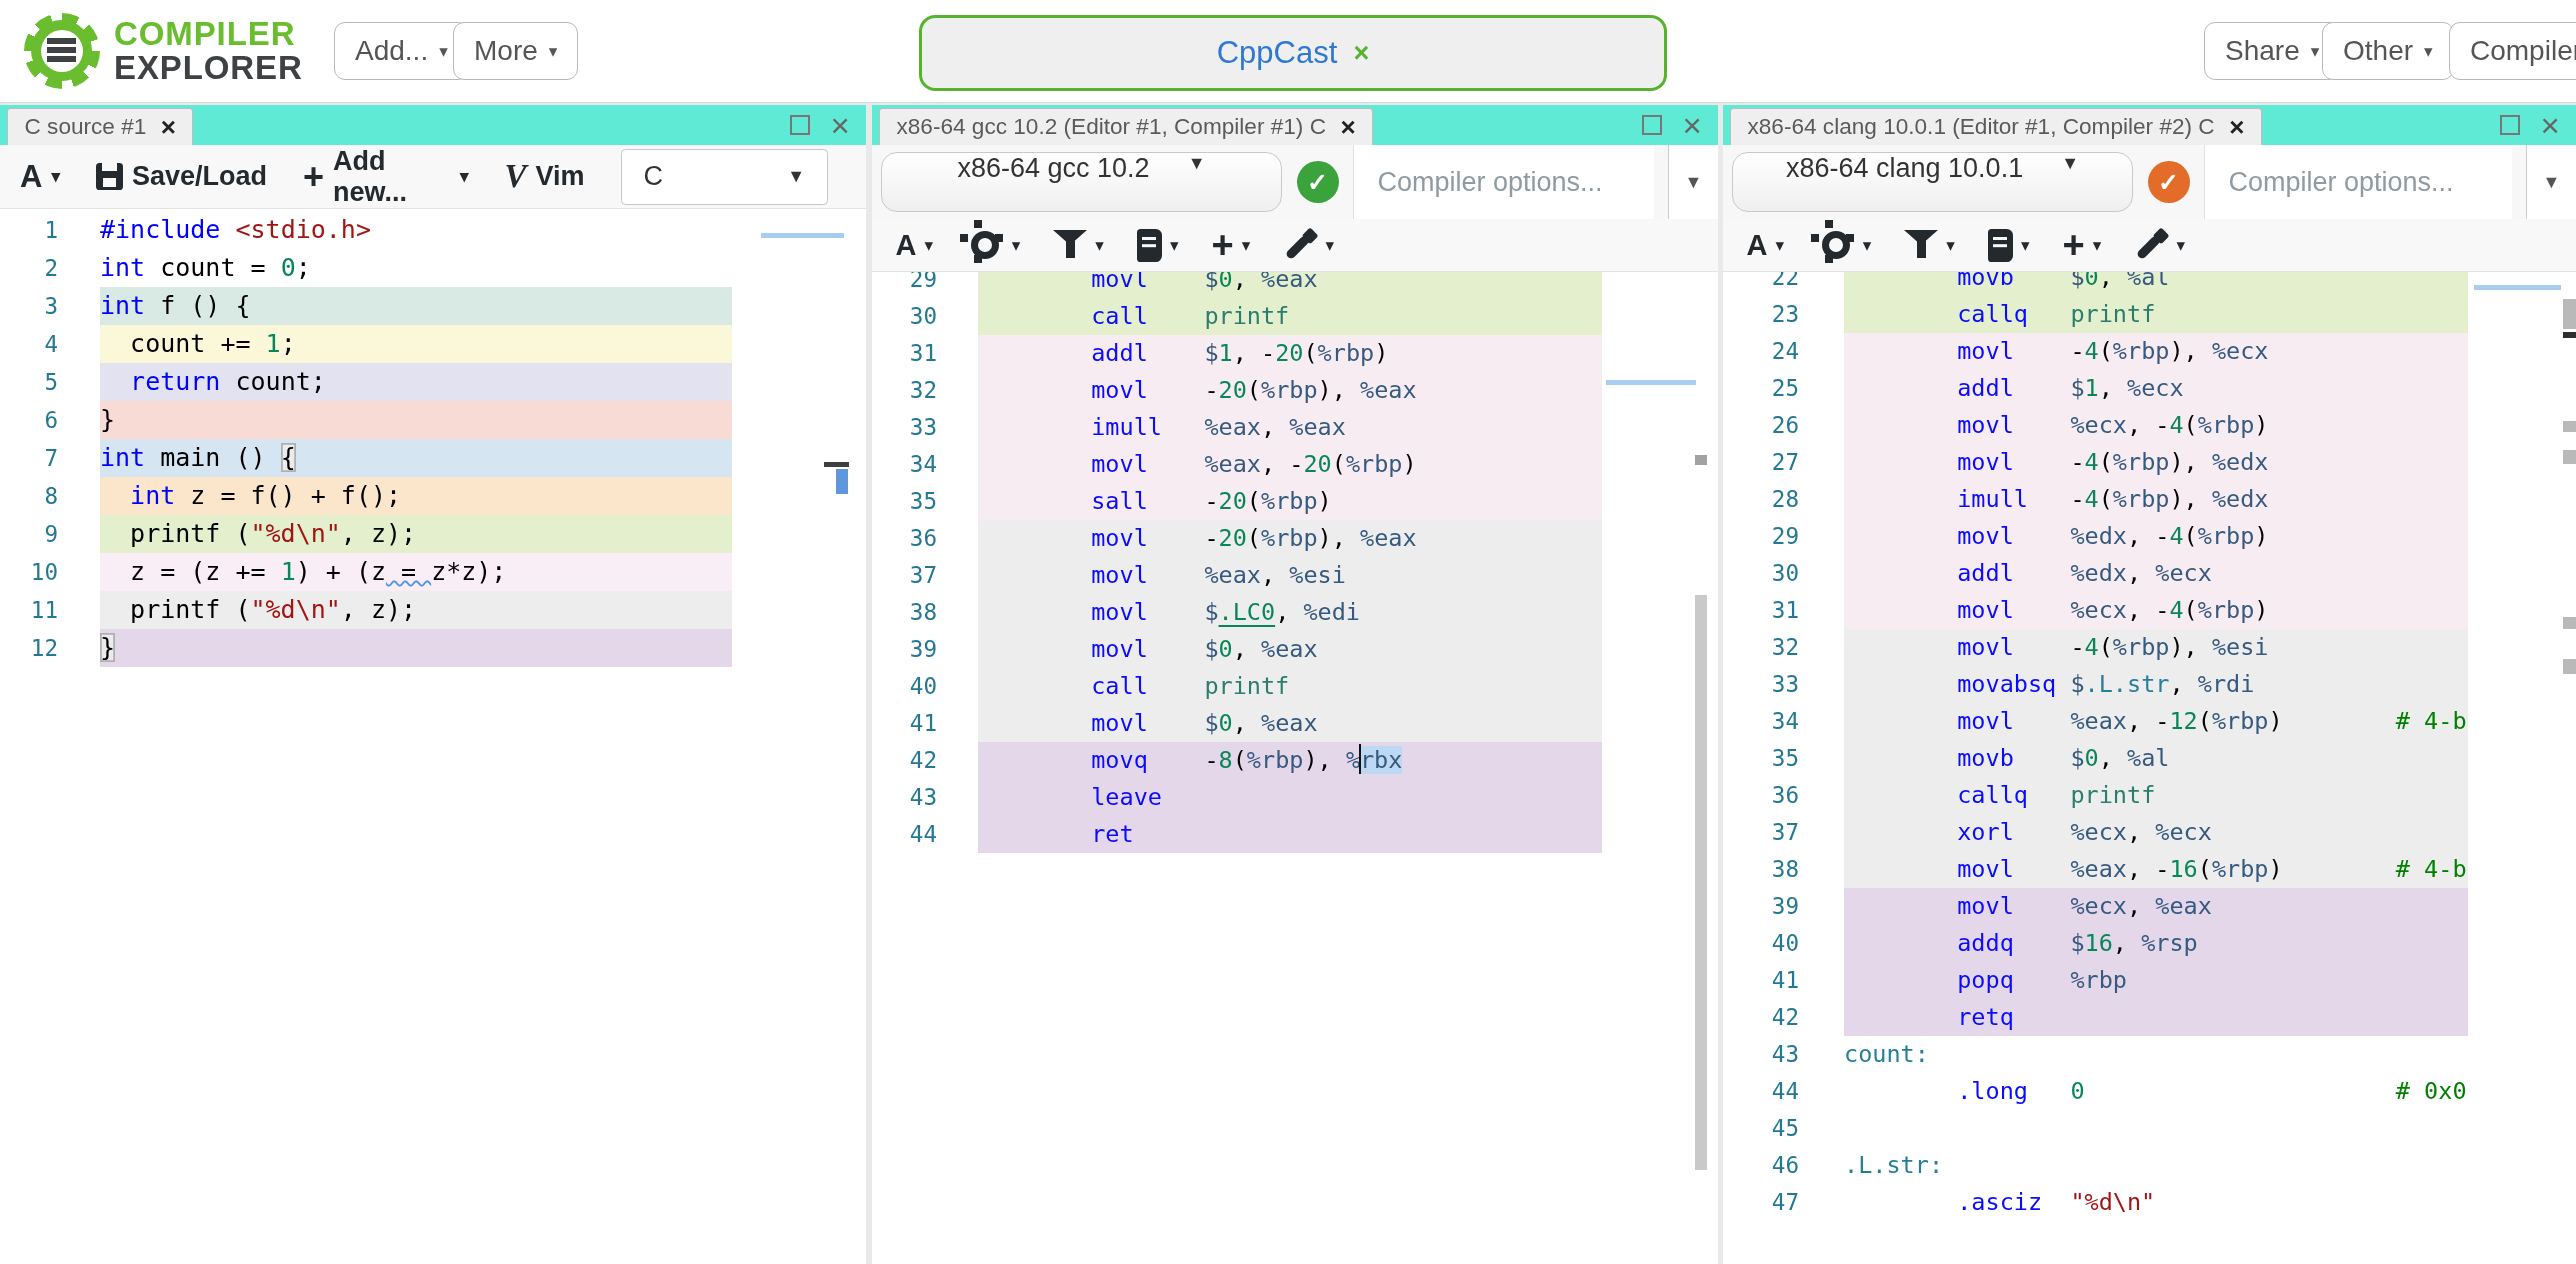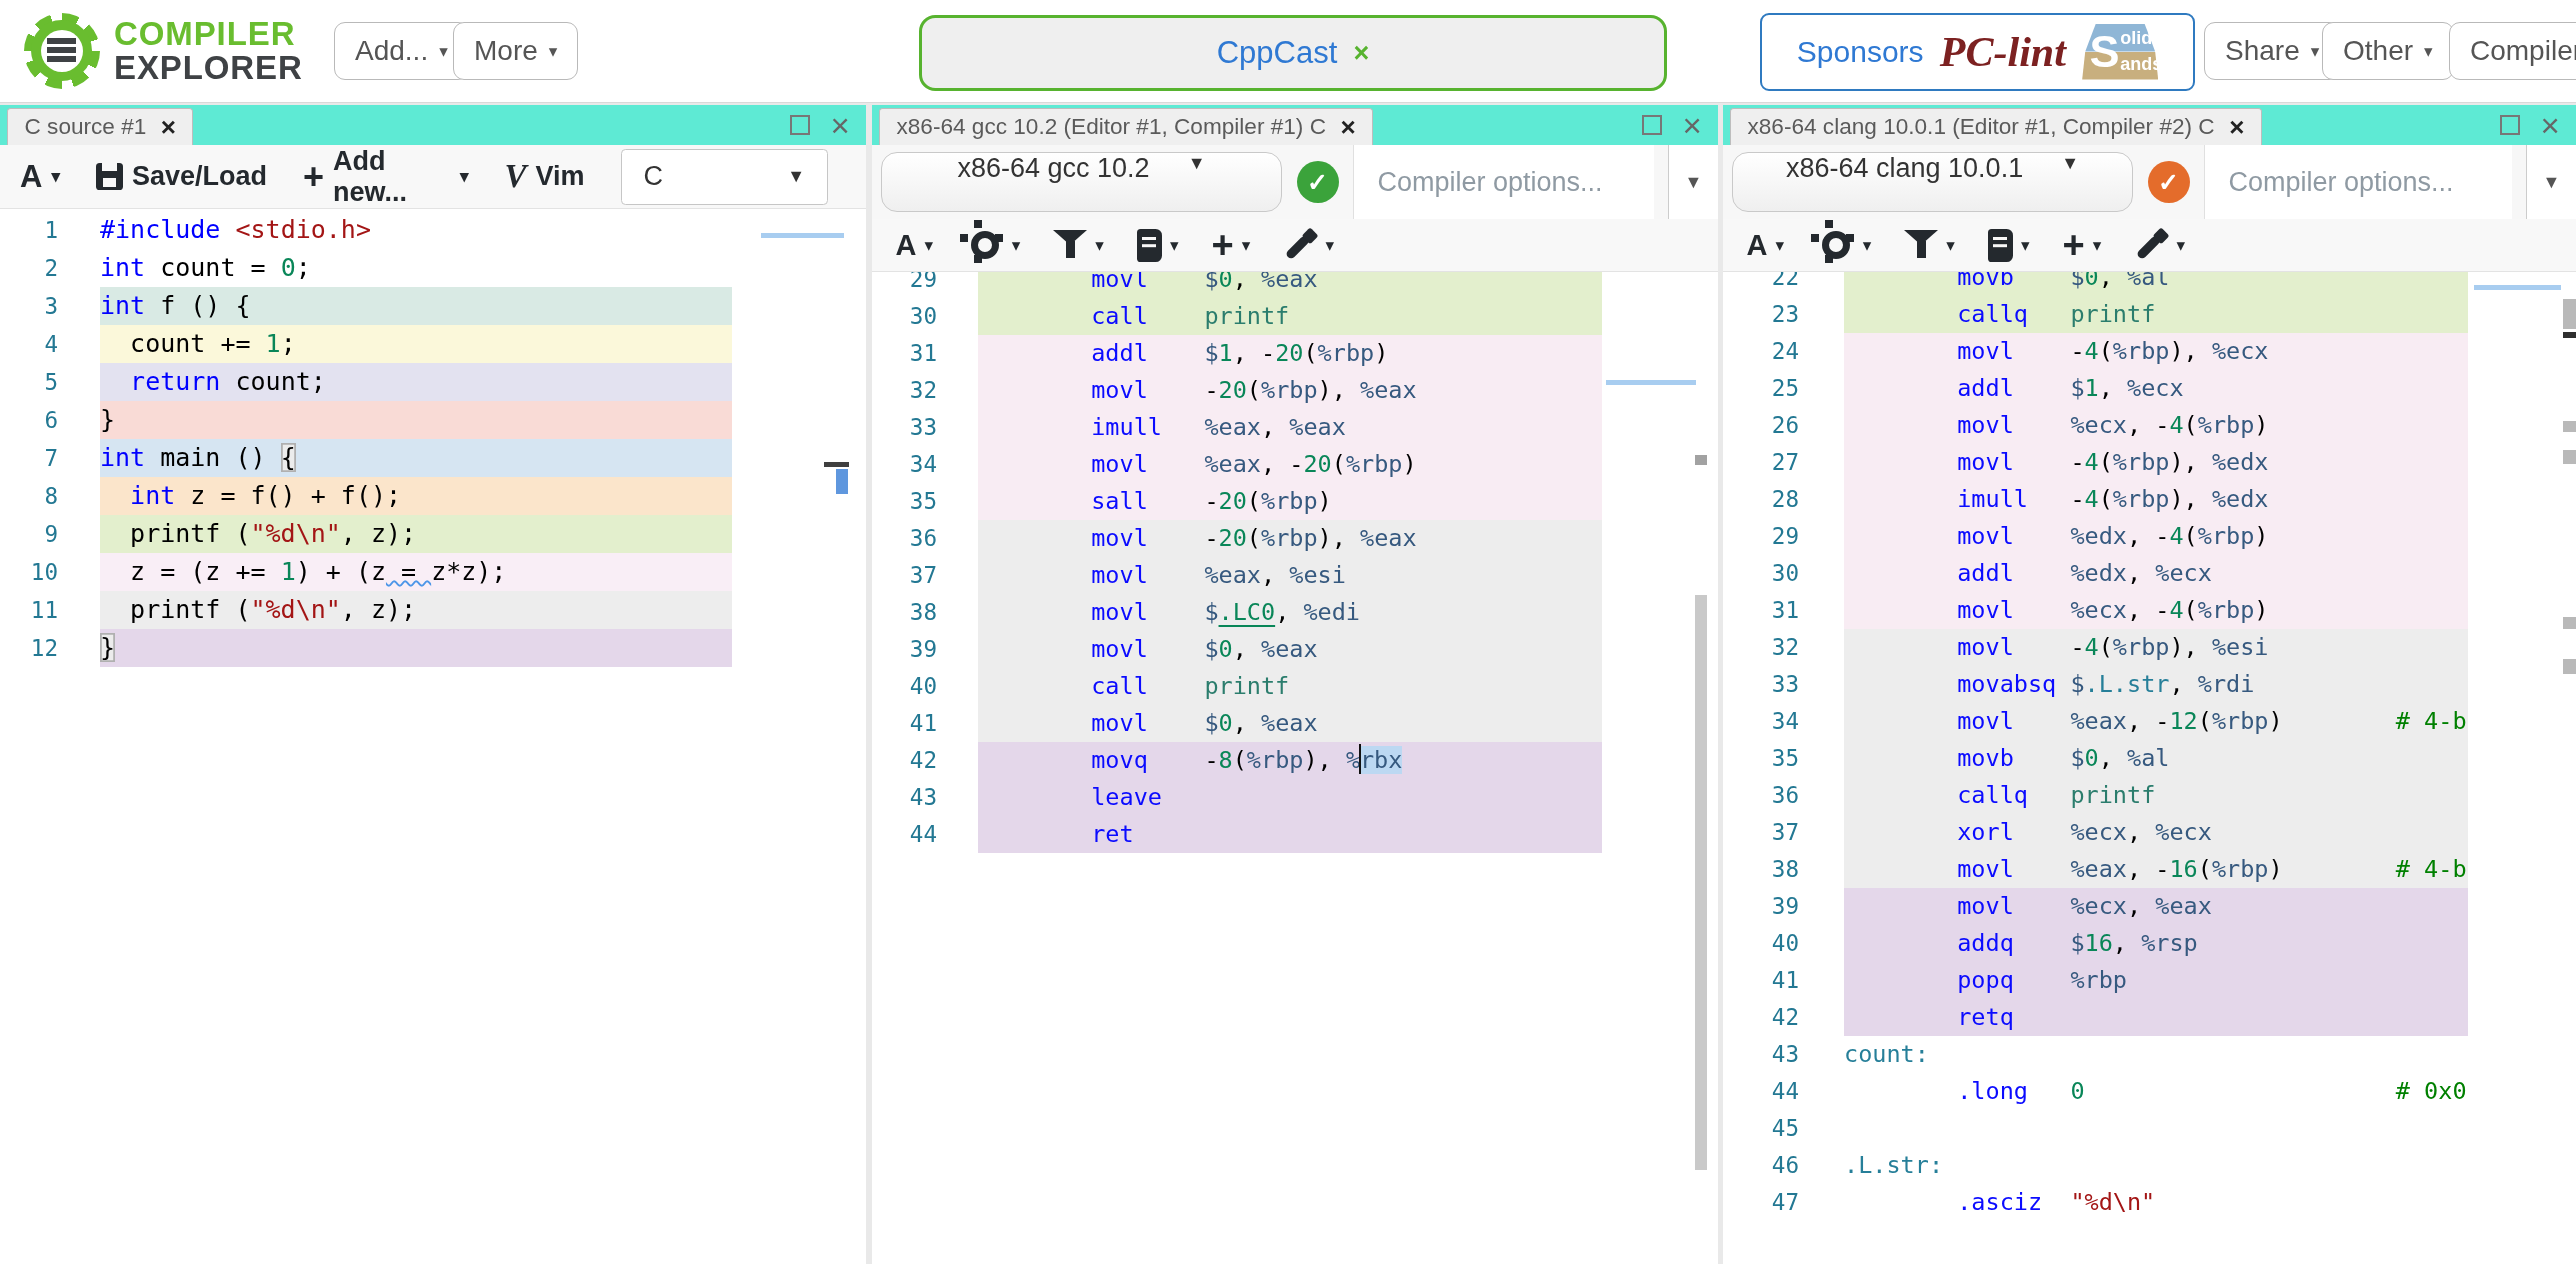--- a/index.html
+++ b/index.html
@@ -197,31 +197,20 @@
   <button class="navbtn nb-more">
     <span>More</span>
     <span class="caret">▾</span>
   </button>
 
   <div class="banner">
     <span class="banner-link">CppCast</span>
     <span class="banner-close">×</span>
   </div>
 
-  <button class="sponsors">
-    <span class="sp-label">Sponsors</span>
-    <span class="sp-brand">PC-lint</span>
-    <span class="sslogo">
-      <span class="ss-top"></span>
-        <span class="ss-bot"></span>
-      <span class="ss-s">S</span>
-      <span class="ss-olid">olid</span>
-      <span class="ss-ands">ands</span>
-    </span>
-  </button>
   <button class="navbtn nb-share">
     <span>Share</span>
     <span class="caret">▾</span>
   </button>
   <button class="navbtn nb-other">
     <span>Other</span>
     <span class="caret">▾</span>
   </button>
   <button class="navbtn nb-policies">
     <span>Compiler</span>

